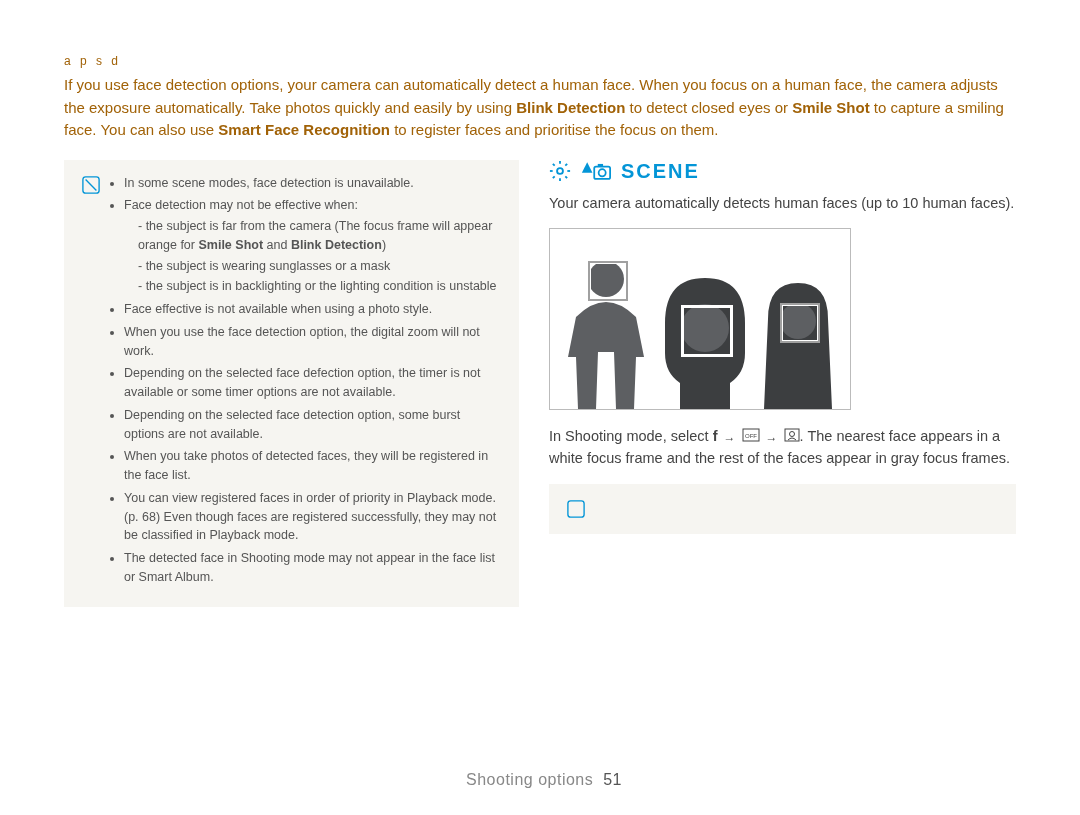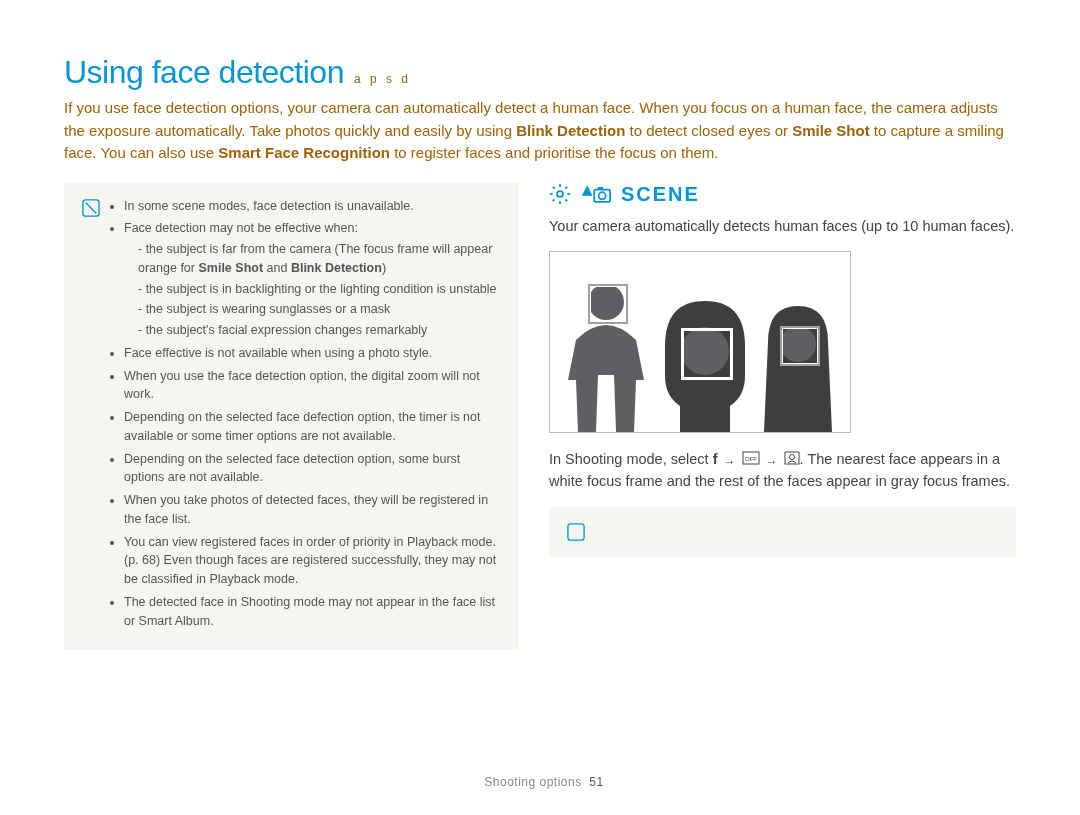--- a/index.html
+++ b/index.html
@@ -102,33 +102,32 @@
   }
   .person { position:absolute; fill:#5d5f62; }
   .face-frame { position:absolute; border:2px solid #a0a0a0; box-shadow: inset 0 0 0 1px #fff; }
   .face-frame.white { border-color:#fff; }
   .arrow { font-size: 12px; color:#444; padding:0 2px; }
   .footer {
     position: absolute;
     left: 8px; right: 0;
     bottom: 26px;
     text-align: center;
-    font-size: 12px;
+    font-size: 16px;
     color: #888;
     letter-spacing: 0.5px;
   }
   .footer .pg { color:#555; font-weight:400; }
 </style>
 </head>
 <body>
 
 <div class="page">
 
   <div class="title-row">
-    <span class="title">Using face detection</span>
     <span class="mode-letters">a p s d</span>
   </div>
 
   <div class="intro">
     <span>If you use face detection options, your camera can automatically detect a human face. When you focus on a human face, the camera adjusts the exposure automatically. Take photos quickly and easily by using </span><b>Blink Detection</b><span> to detect closed eyes or </span><b>Smile Shot</b><span> to capture a smiling face. You can also use </span><b>Smart Face Recognition</b><span> to register faces and prioritise the focus on them.</span>
   </div>
 
   <div class="columns">
 
     <div class="col-left">
@@ -144,23 +143,22 @@
               <path d="M4 4 L16 16" stroke="none"></path>
               <path d="M5 15 L15 5" stroke="#0395d7" stroke-width="0"></path>
             </svg>
         </div>
         <ul class="bullets">
           <li>In some scene modes, face detection is unavailable.</li>
           <li>
             <span>Face detection may not be effective when:</span>
             <ul class="sub-dash">
               <li><span>the subject is far from the camera (The focus frame will appear orange for </span><b>Smile Shot</b><span> and </span><b>Blink Detection</b><span>)</span></li>
+              <li>the subject is wearing sunglasses or a mask</li>
               <li>the subject is in backlighting or the lighting condition is unstable</li>
-              <li>the subject is wearing sunglasses or a mask</li>
-              <li>the subject's facial expression changes remarkably</li>
             </ul>
           </li>
           <li>Face effective is not available when using a photo style.</li>
           <li>When you use the face detection option, the digital zoom will not work.</li>
           <li>Depending on the selected face defection option, the timer is not available or some timer options are not available.</li>
           <li>Depending on the selected face detection option, some burst options are not available.</li>
           <li>When you take photos of detected faces, they will be registered in the face list.</li>
           <li>You can view registered faces in order of priority in Playback mode. (p. 68) Even though faces are registered successfully, they may not be classified in Playback mode.</li>
           <li>The detected face in Shooting mode may not appear in the face list or Smart Album.</li>
         </ul>

